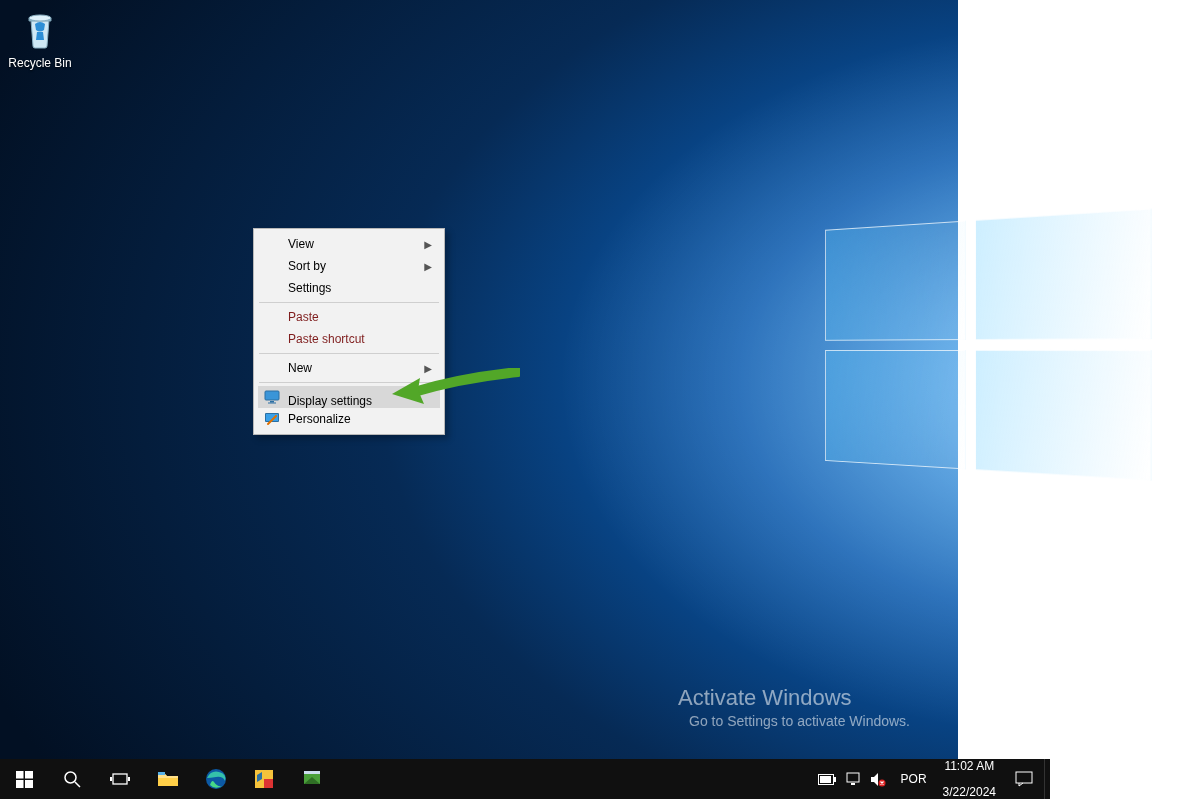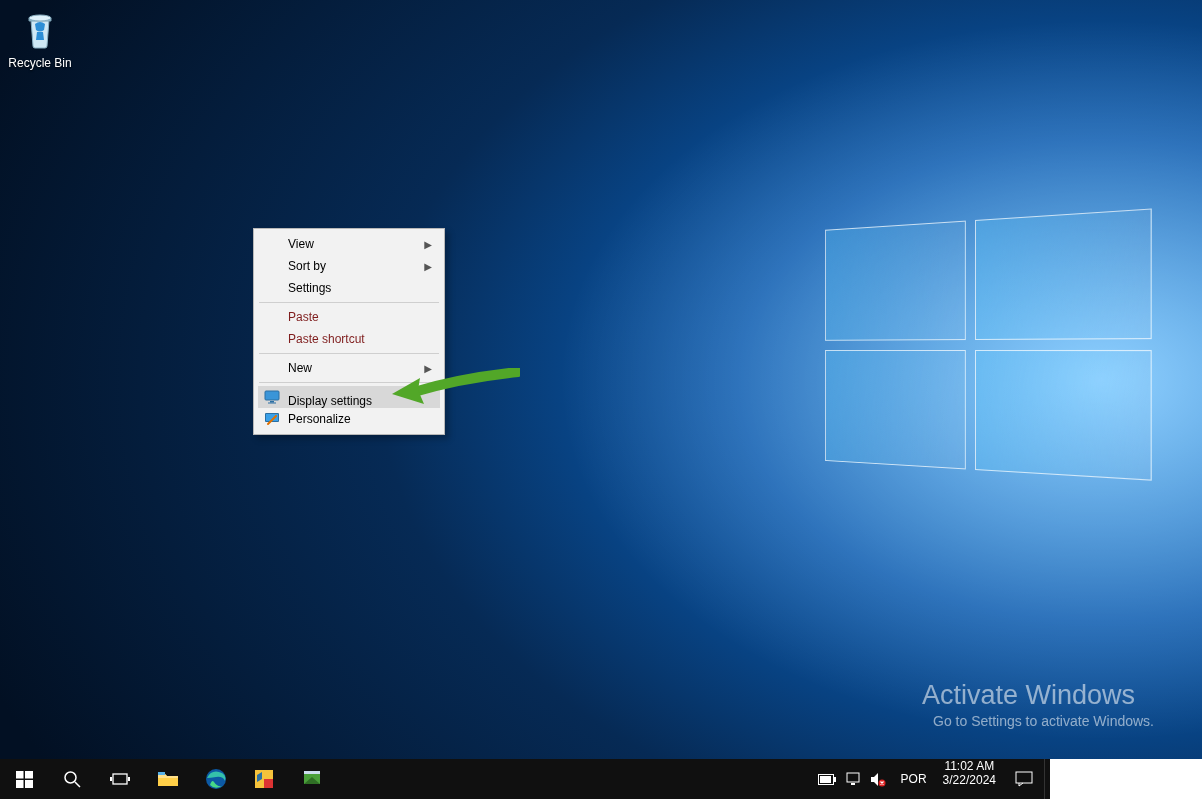--- a/index.html
+++ b/index.html
@@ -1,21 +1,21 @@
 <!DOCTYPE html>
 <html><head>
 <meta charset="utf-8">
 <style>
 * { margin: 0; padding: 0; box-sizing: border-box; font-family: "Segoe UI", Tahoma, sans-serif; }
 html, body { width: 1202px; height: 799px; overflow: hidden; }
 
 
 #desktop {
   position: relative;
-  width: 1202px;
+  width: 958px;
   height: 759px;
   background:
     radial-gradient(900px 600px at 1100px 380px, rgba(255,255,255,0.45), rgba(255,255,255,0) 60%),
     radial-gradient(1200px 800px at 1100px 380px, #33aaff 0%, #0a5bb0 30%, #062a55 60%, #021023 100%);
 }
 
 
 .win-logo {
   position: absolute;
   top: 220px; left: 800px;
@@ -48,21 +48,21 @@
 
 
 .activation {
   position: absolute;
   right: 48px;
   bottom: 30px;
   text-align: left;
   color: rgba(255,255,255,0.55);
   pointer-events: none;
 }
-.activation .title { font-size: 27px; font-weight: 400; }
+.activation .title { font-size: 22px; font-weight: 400; }
 .activation .sub { font-size: 14px; margin-top: 2px; margin-left: 11px; }
 
 
 .context-menu {
   position: absolute;
   top: 228px; left: 253px;
   width: 192px;
   background: #f2f2f2;
   border: 1px solid #b8b8b8;
   box-shadow: 4px 4px 6px rgba(0,0,0,0.25);
@@ -130,21 +130,21 @@
   font-size: 12px;
   padding: 0 8px;
   display:flex; align-items:center;
   cursor: pointer;
 }
 .tb-clock {
   font-size: 12px;
   line-height: 14px;
   text-align: center;
   padding: 0 8px;
-  display:flex; flex-direction:column; justify-content:flex-start;
+  display:flex; flex-direction:column; justify-content:space-between;
   cursor: pointer;
 }
 .tb-action-center {
   width: 40px;
   display:flex; align-items:center; justify-content:center;
   cursor: pointer;
 }
 .tb-show-desktop {
   width: 6px;
   border-left: 1px solid #333;

